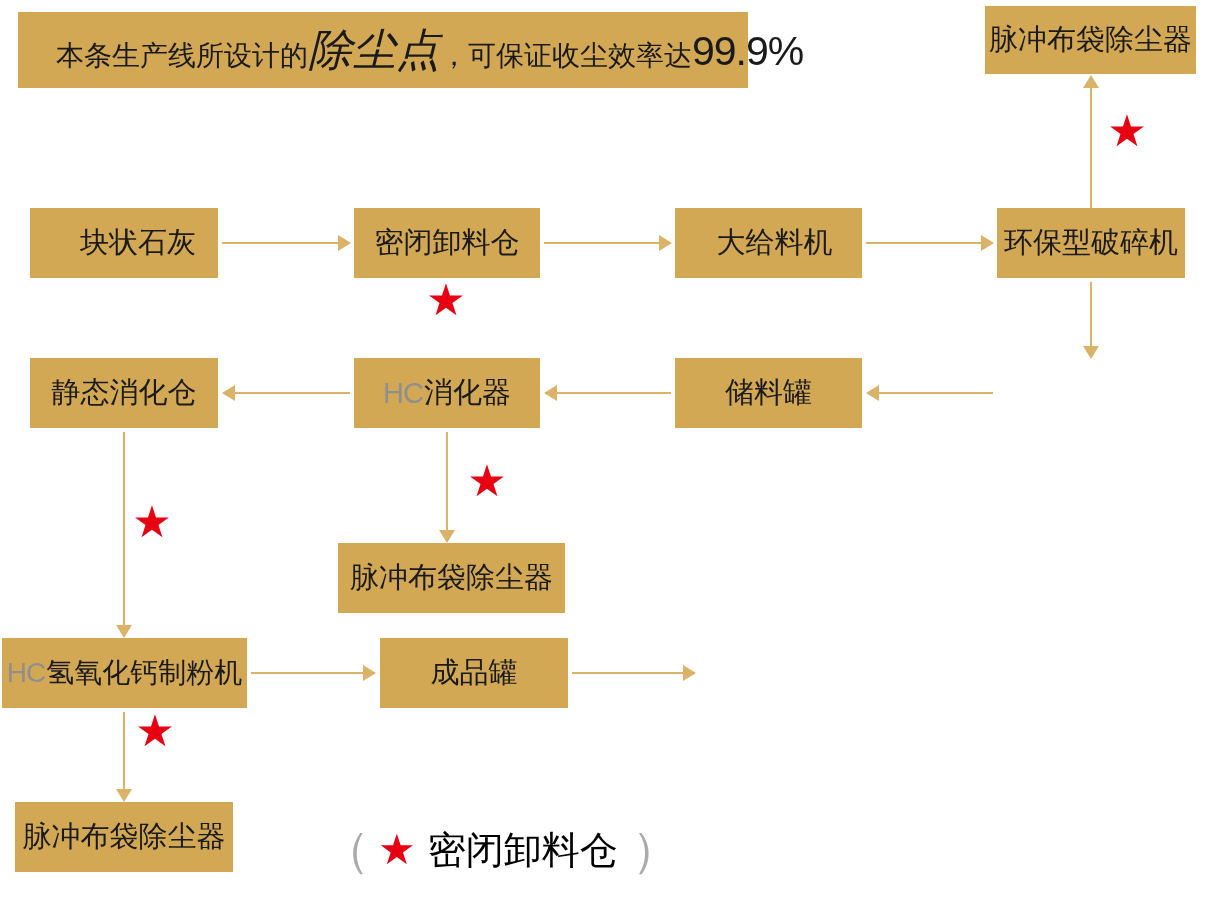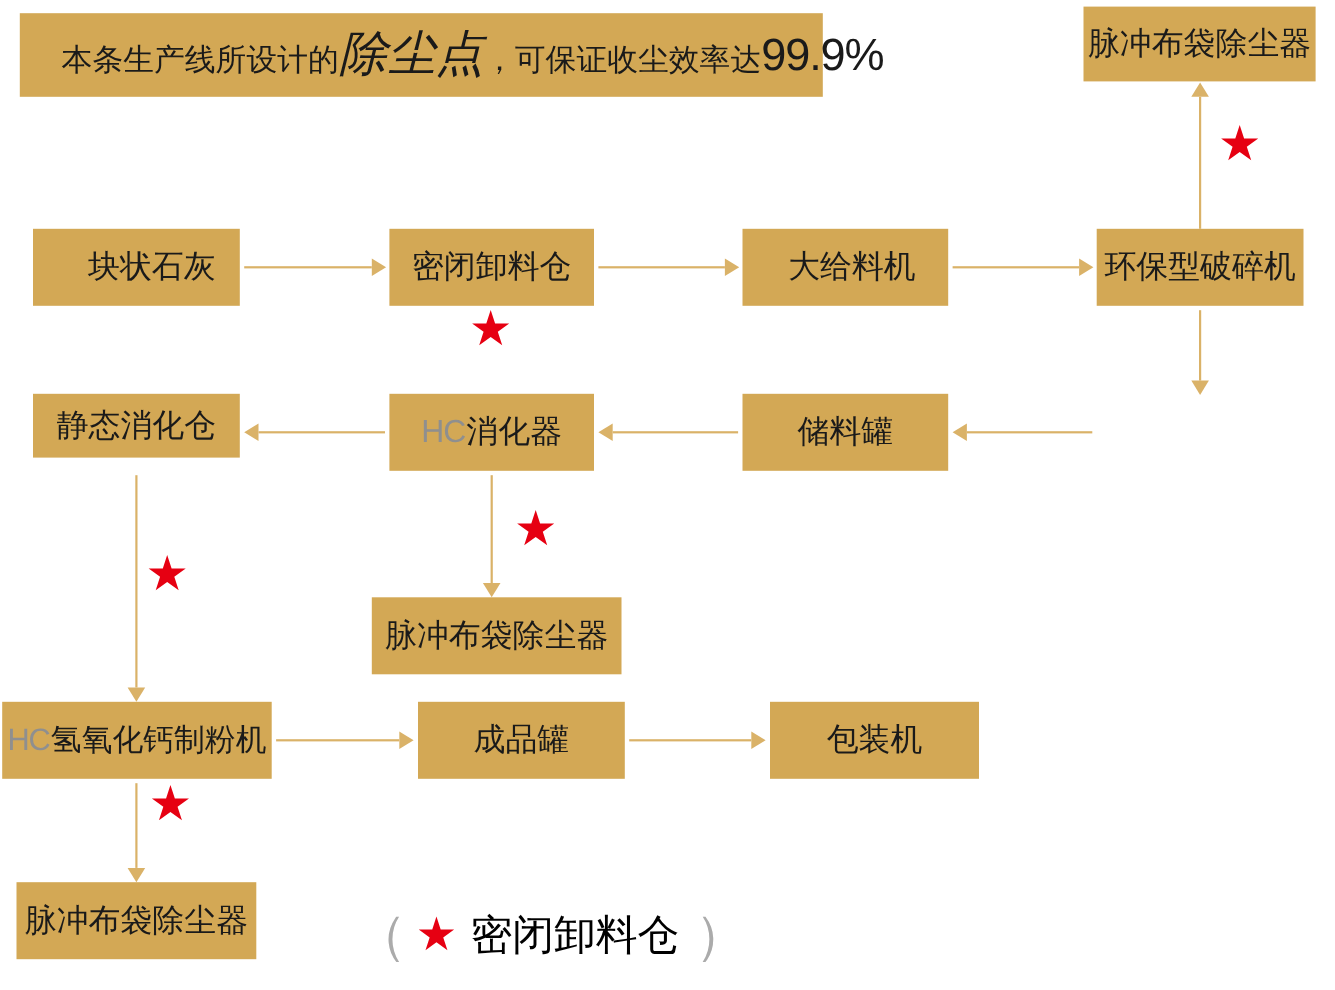--- a/index.html
+++ b/index.html
@@ -90,44 +90,41 @@
   <div class="node" style="left:354px;top:208px;width:186px;height:70px;">
       <span>密闭卸料仓</span>
     </div>
   <div class="node" style="left:675px;top:208px;width:187px;height:70px;padding-left:12px;">
       <span>大给料机</span>
     </div>
   <div class="node" style="left:997px;top:208px;width:188px;height:70px;">
       <span>环保型破碎机</span>
     </div>
 
-  <div class="node" style="left:30px;top:358px;width:188px;height:58px;">
+  <div class="node" style="left:30px;top:358px;width:188px;height:70px;">
       <span>静态消化仓</span>
     </div>
   <div class="node" style="left:354px;top:358px;width:186px;height:70px;">
       <span class="hc">HC</span>
       <span>消化器</span>
     </div>
   <div class="node" style="left:675px;top:358px;width:187px;height:70px;">
       <span>储料罐</span>
     </div>
 
   <div class="node" style="left:338px;top:543px;width:227px;height:70px;">
       <span>脉冲布袋除尘器</span>
     </div>
 
   <div class="node small-text" style="left:2px;top:638px;width:245px;height:70px;">
       <span class="hc">HC</span>
       <span>氢氧化钙制粉机</span>
     </div>
   <div class="node" style="left:380px;top:638px;width:188px;height:70px;">
       <span>成品罐</span>
-    </div>
-  <div class="node" style="left:700px;top:638px;width:190px;height:70px;">
-      <span>包装机</span>
     </div>
 
   <div class="node" style="left:15px;top:802px;width:218px;height:70px;">
       <span>脉冲布袋除尘器</span>
     </div>
 
   <div class="arrow h right" style="left:222px;top:242px;width:116px;"></div>
   <div class="arrow h right" style="left:544px;top:242px;width:115px;"></div>
   <div class="arrow h right" style="left:866px;top:242px;width:115px;"></div>
 

